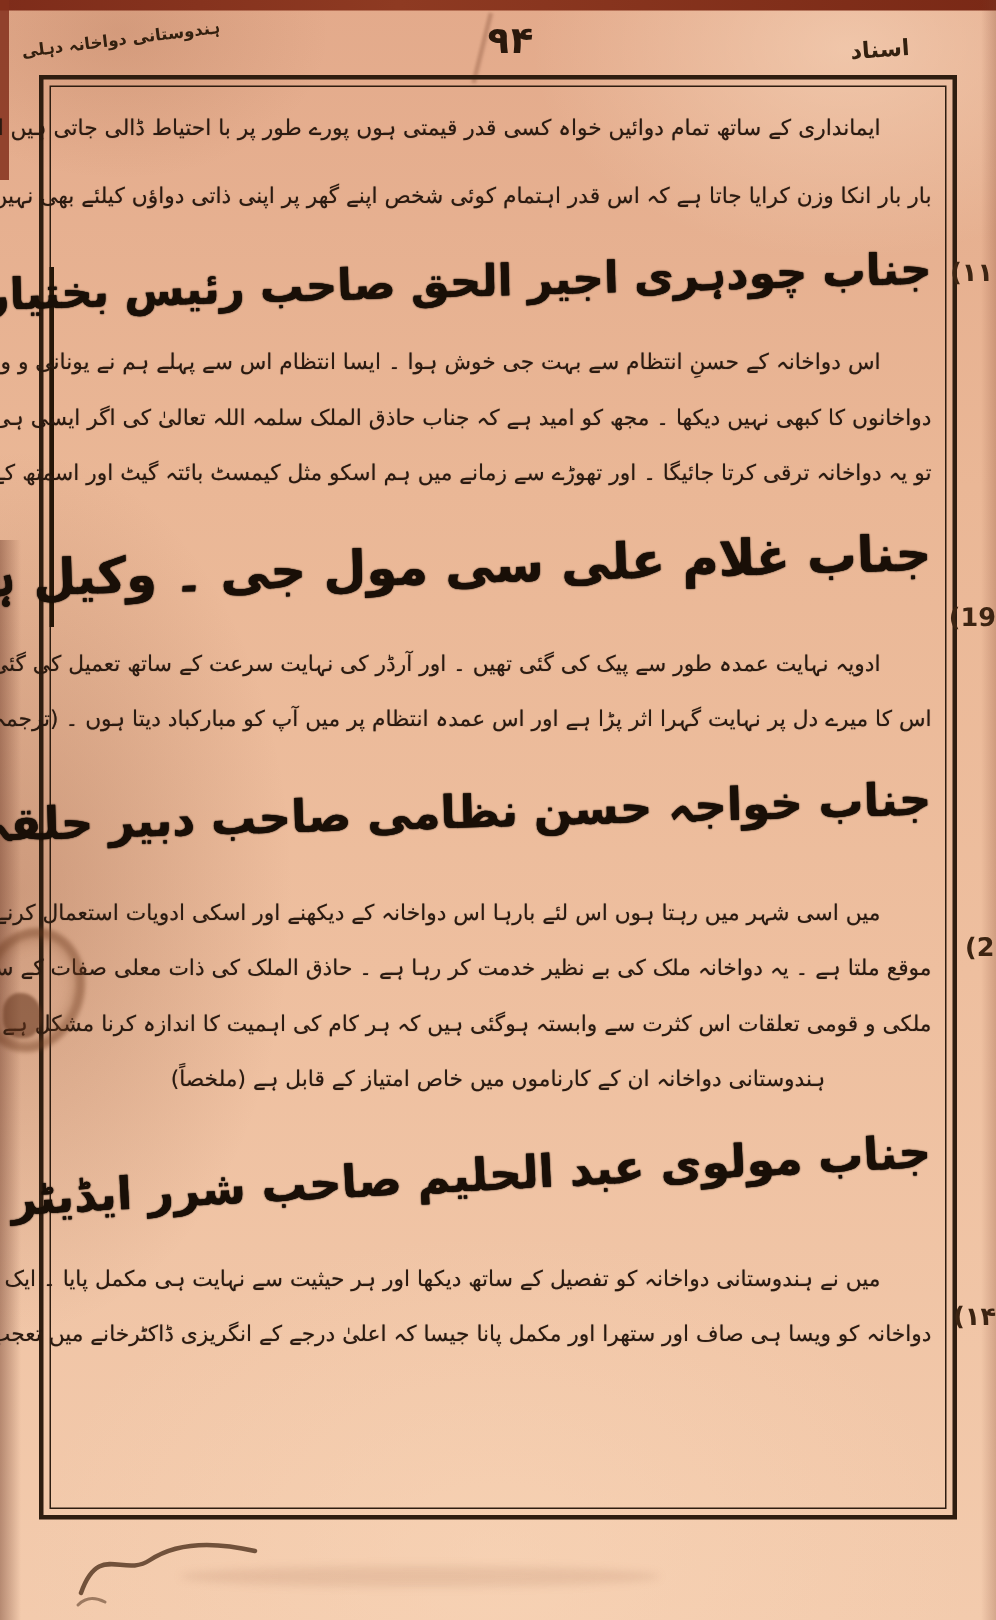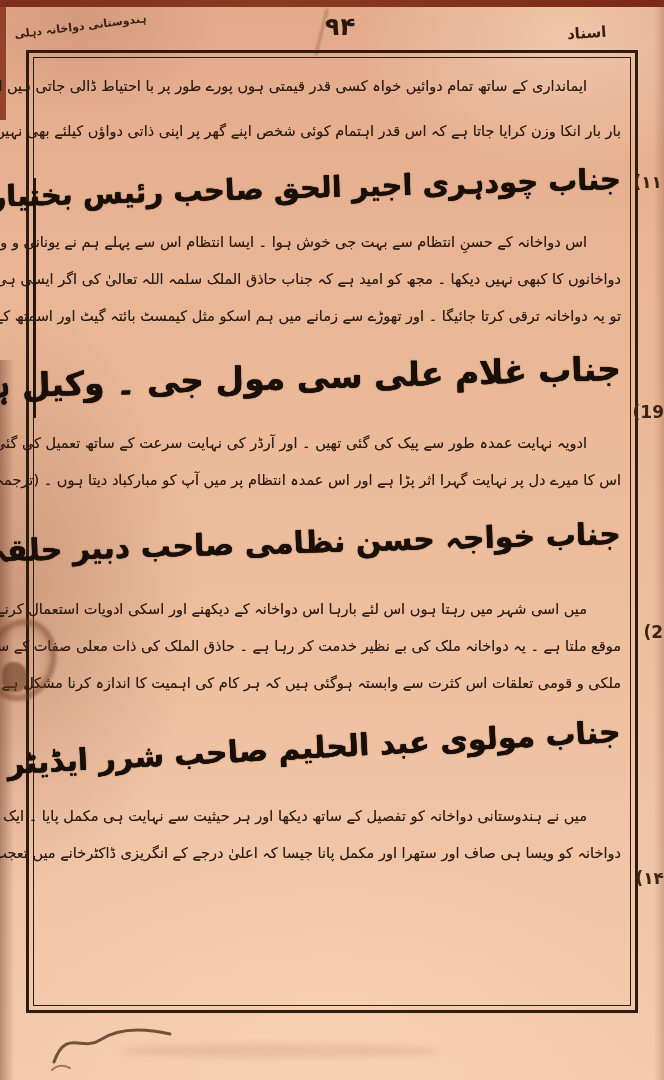--- a/index.html
+++ b/index.html
@@ -106,20 +106,21 @@
         <div class="bodyline indent">ادویہ نہایت عمدہ طور سے پیک کی گئی تھیں ۔ اور آرڈر کی نہایت سرعت کے ساتھ تعمیل کی گئی تھی</div>
         <div class="bodyline">اس کا میرے دل پر نہایت گہرا اثر پڑا ہے اور اس عمدہ انتظام پر میں آپ کو مبارکباد دیتا ہوں ۔ (ترجمہ)</div>
       </div>
 
       <div>
         <div class="heading h3">جناب خواجہ حسن نظامی صاحب دبیر حلقہ نظام المشائخ دہلی</div>
         <div class="sp6"></div>
         <div class="bodyline indent">میں اسی شہر میں رہتا ہوں اس لئے بارہا اس دواخانہ کے دیکھنے اور اسکی ادویات استعمال کرنے کا</div>
         <div class="bodyline">موقع ملتا ہے ۔ یہ دواخانہ ملک کی بے نظیر خدمت کر رہا ہے ۔ حاذق الملک کی ذات معلی صفات کے ساتھ</div>
         <div class="bodyline">ملکی و قومی تعلقات اس کثرت سے وابستہ ہوگئی ہیں کہ ہر کام کی اہمیت کا اندازہ کرنا مشکل ہے ۔ لیکن</div>
+        <div class="bodyline center">ہندوستانی دواخانہ ان کے کارناموں میں خاص امتیاز کے قابل ہے (ملخصاً)</div>
       </div>
 
       <div>
         <div class="heading h4">جناب مولوی عبد الحلیم صاحب شرر ایڈیٹر دلگداز ۔ لکھنؤ</div>
         <div class="sp6"></div>
         <div class="bodyline indent">میں نے ہندوستانی دواخانہ کو تفصیل کے ساتھ دیکھا اور ہر حیثیت سے نہایت ہی مکمل پایا ۔ ایک یونانی</div>
         <div class="bodyline">دواخانہ کو ویسا ہی صاف اور ستھرا اور مکمل پانا جیسا کہ اعلیٰ درجے کے انگریزی ڈاکٹرخانے میں تعجب انگیز معلوم ہوتا ہے</div>
       </div>
 
     </div>

